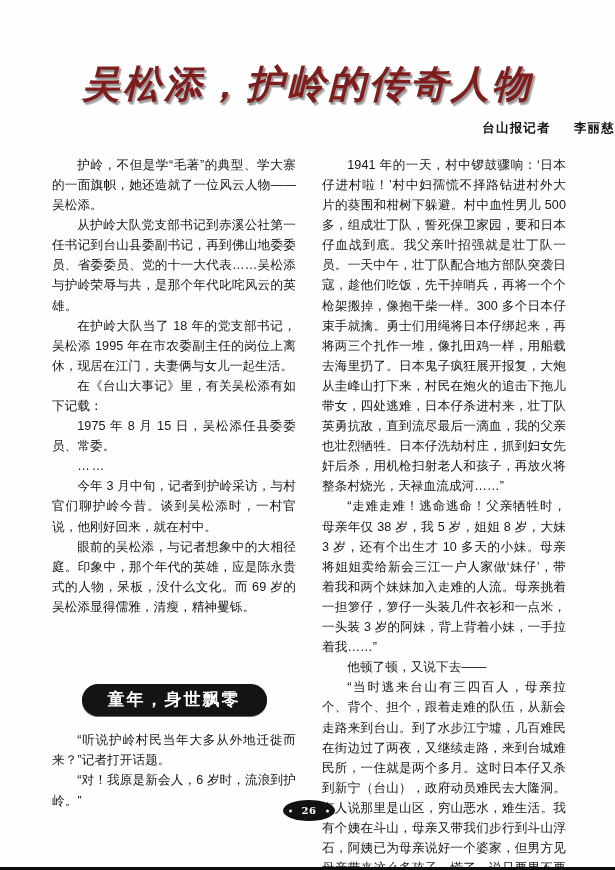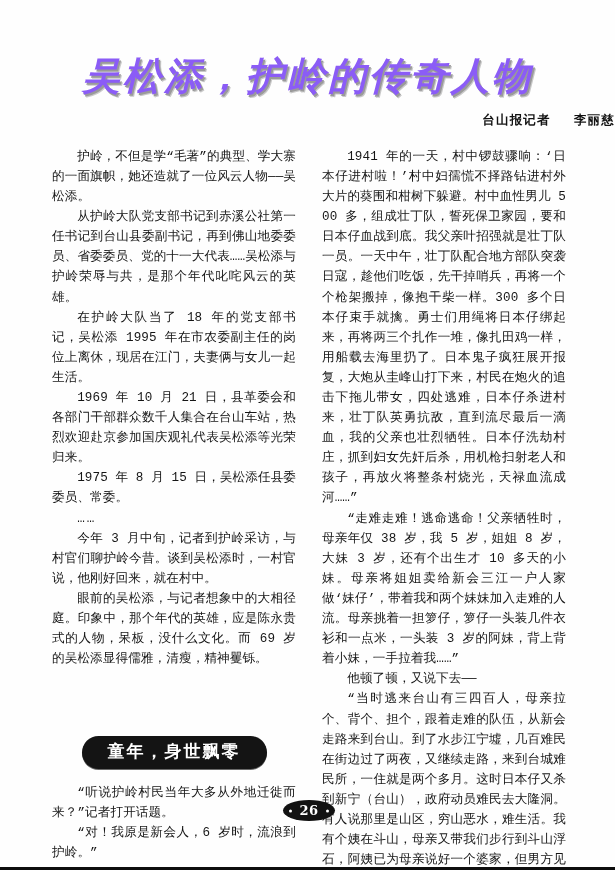--- a/index.html
+++ b/index.html
@@ -29,22 +29,22 @@
     padding-top: 52px;
     text-align: center;
   }
   .headline {
     font-family: "DejaVu Serif", "Liberation Serif", serif;
     font-weight: bold;
     font-style: italic;
     font-size: 38px;
     letter-spacing: 3px;
     line-height: 1.05;
-    color: #8b5cf6;
-    margin: 4px;
+    color: #7f1d1d;
+    margin: 12px;
     padding: 0 18px;
     text-shadow:
        1.5px 1.5px 0 #9a9a9a,
        2.5px 2.5px 0 #c9c9c9;
     white-space: nowrap;
   }
   .byline {
     margin-top: 16px;
     font-size: 12.5px;
     font-weight: bold;
@@ -65,21 +65,21 @@
     box-sizing: border-box;
     gap: 26px;
   }
   .col {
     width: 244px;
     flex: 0 0 244px;
   }
 
   p.para {
     margin: 0;
-    font-family: Liberation Mono, monospace;
+    font-family: Liberation Sans, sans-serif;
     font-size: 12.6px;
     line-height: 20.1px;
     text-align: justify;
     text-justify: inter-ideograph;
     text-indent: 2em;
     color: #151515;
     letter-spacing: 0.1px;
     word-break: break-all;
   }
   p.para.ellipsis {
@@ -115,21 +115,21 @@
     top: 800px;
     width: 52px;
     height: 21px;
     background: #121212;
     border-radius: 50%;
     color: #ffffff;
     display: flex;
     align-items: center;
     justify-content: center;
     font-family: "DejaVu Serif", "Liberation Serif", serif;
-    font-size: 13px;
+    font-size: 10px;
     font-weight: bold;
     letter-spacing: 0.5px;
   }
   .folio .dot {
     position: absolute;
     width: 3.2px;
     height: 3.2px;
     background: #ffffff;
     border-radius: 50%;
     top: 50%;
@@ -162,21 +162,21 @@
     </div>
   </div>
 
   <div class="columns">
 
     <div class="col">
 
       <p class="para">护岭，不但是学“毛著”的典型、学大寨的一面旗帜，她还造就了一位风云人物——吴松添。</p>
       <p class="para">从护岭大队党支部书记到赤溪公社第一任书记到台山县委副书记，再到佛山地委委员、省委委员、党的十一大代表……吴松添与护岭荣辱与共，是那个年代叱咤风云的英雄。</p>
       <p class="para">在护岭大队当了 18 年的党支部书记，吴松添 1995 年在市农委副主任的岗位上离休，现居在江门，夫妻俩与女儿一起生活。</p>
-      <p class="para">1969 年 10 月 21 日，县革委会和各部门干部群众数千人集合在台山车站，热烈欢迎赴京参加国庆观礼代表吴松添等光荣归来。</p>
+      <p class="para">在《台山大事记》里，有关吴松添有如下记载：</p>
       <p class="para">1975 年 8 月 15 日，吴松添任县委委员、常委。</p>
 
       <p class="para ellipsis">……</p>
 
       <p class="para">今年 3 月中旬，记者到护岭采访，与村官们聊护岭今昔。谈到吴松添时，一村官说，他刚好回来，就在村中。</p>
       <p class="para">眼前的吴松添，与记者想象中的大相径庭。印象中，那个年代的英雄，应是陈永贵式的人物，呆板，没什么文化。而 69 岁的吴松添显得儒雅，清瘦，精神矍铄。</p>
 
       <div class="pill-wrap">
         <div class="pill">童年，身世飘零</div>
       </div>

